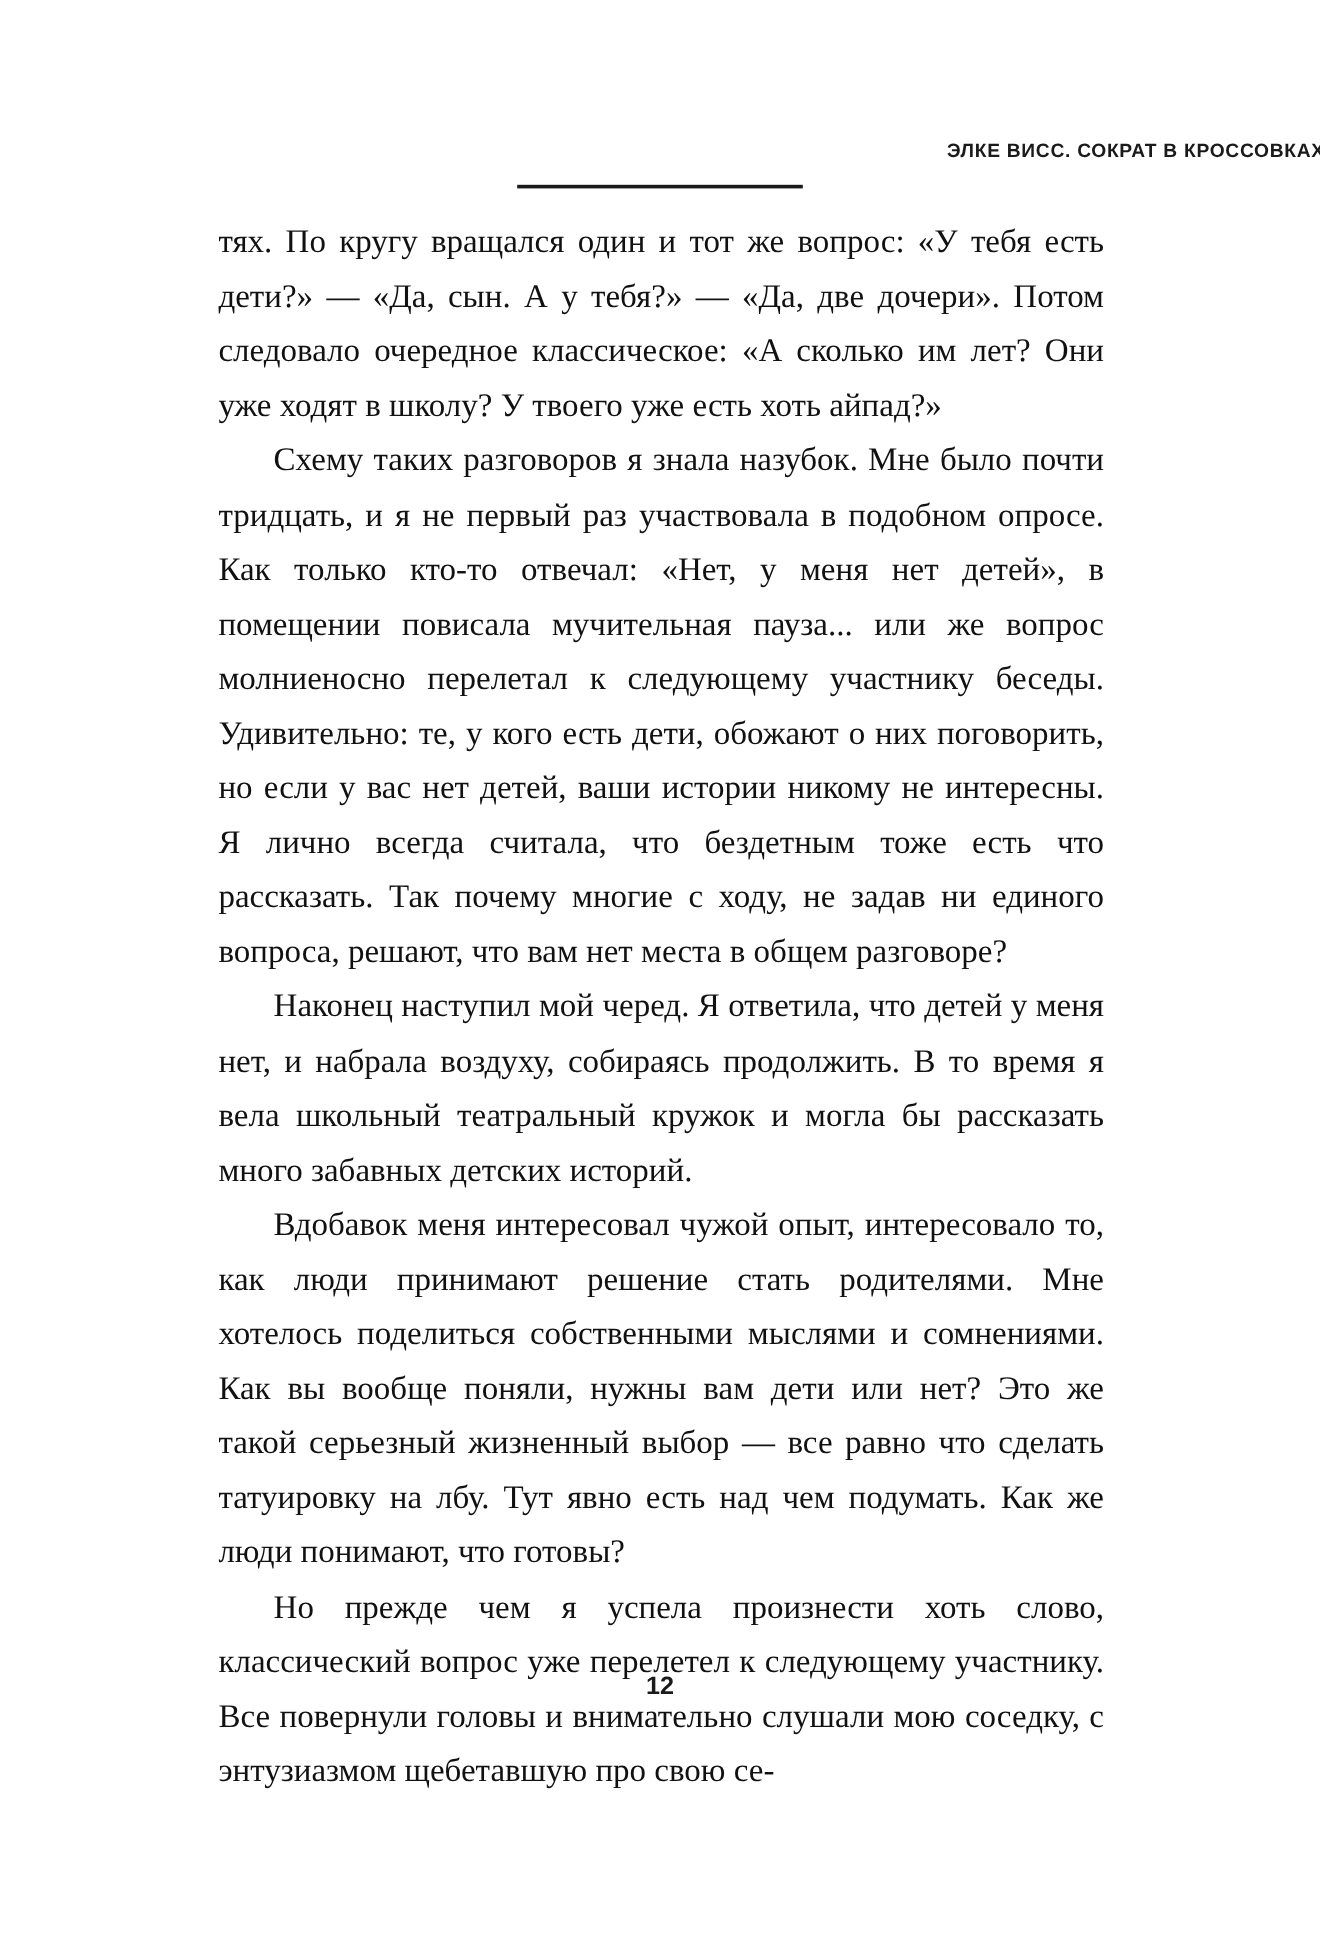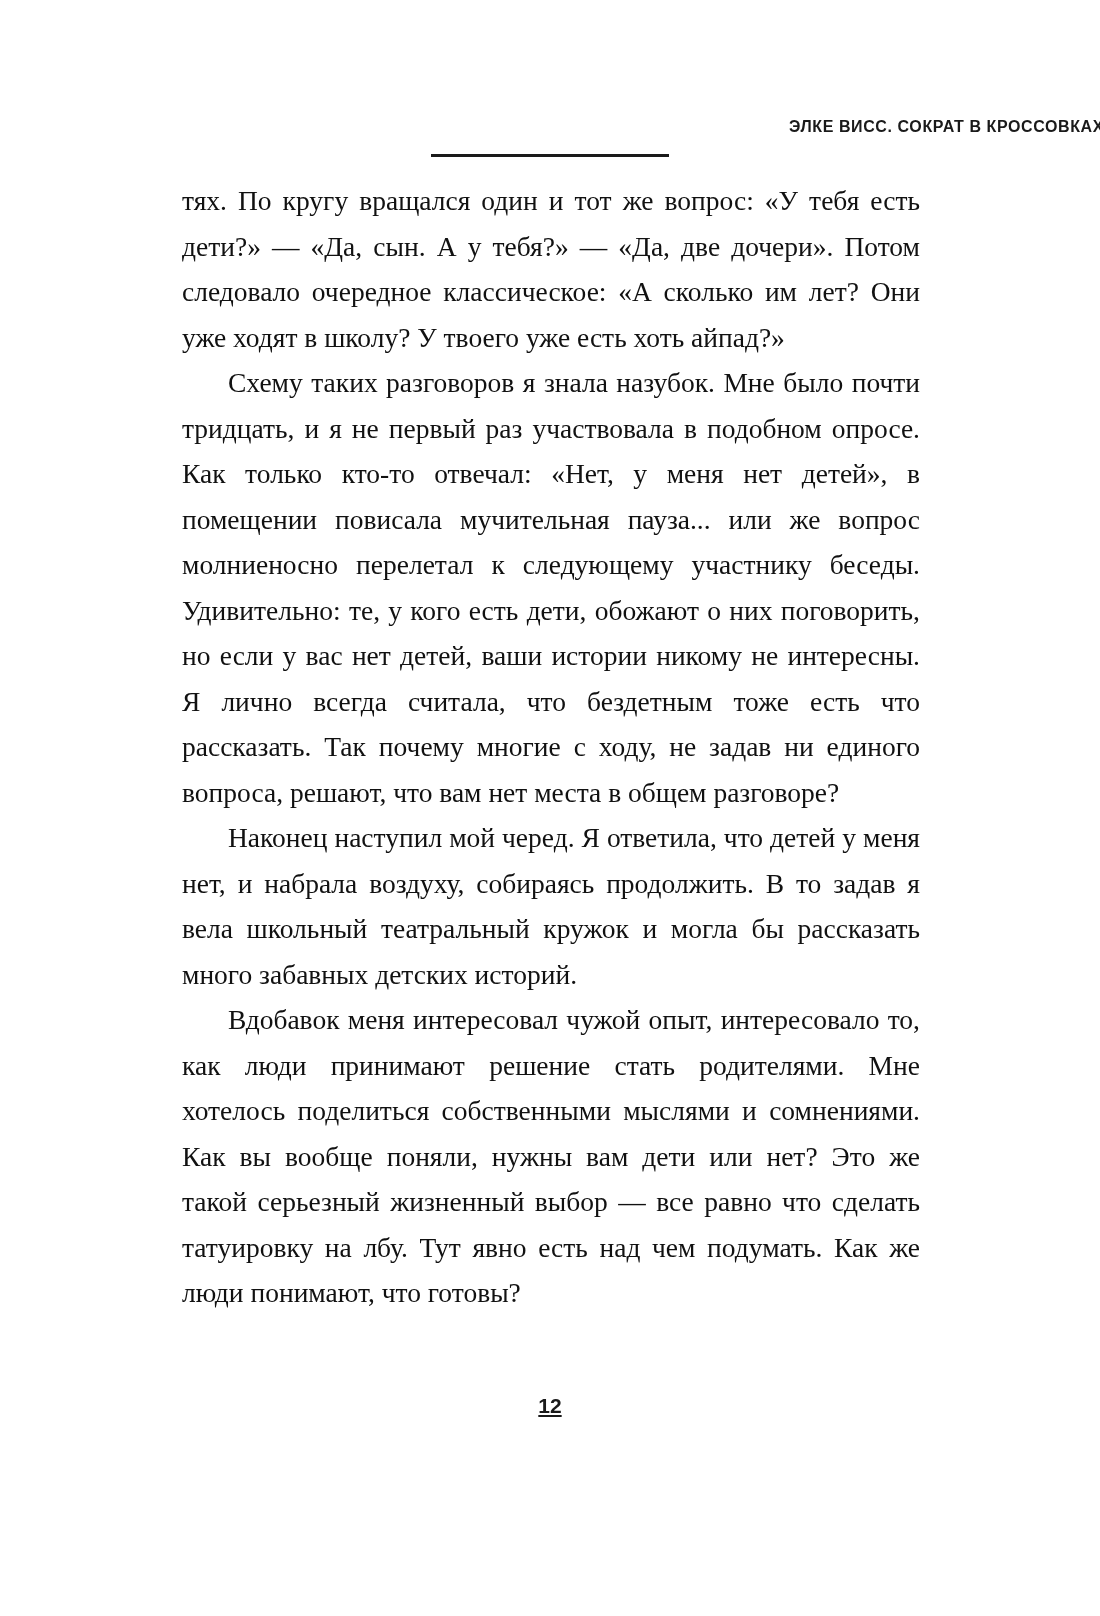--- a/index.html
+++ b/index.html
@@ -66,34 +66,34 @@
   .folio {
     position: absolute;
     top: 1394px;
     left: 0;
     width: 1100px;
     text-align: center;
     font-family: "Liberation Sans", sans-serif;
     font-weight: bold;
     font-size: 21px;
     color: #1a1a1a;
-    text-decoration: underline;
   }
 </style>
 </head>
 <body>
 
 <div class="page">
 
   <div class="running-head">ЭЛКЕ ВИСС. СОКРАТ В КРОССОВКАХ</div>
 
   <div class="head-rule"></div>
 
   <div class="body-col">
     <p>тях. По кругу вращался один и тот же вопрос: «У тебя есть дети?» — «Да, сын. А у тебя?» — «Да, две дочери». Потом следовало очередное классическое: «А сколько им лет? Они уже ходят в школу? У твоего уже есть хоть айпад?»</p>
     <p class="indent">Схему таких разговоров я знала назубок. Мне было почти тридцать, и я не первый раз участвовала в подобном опросе. Как только кто-то отвечал: «Нет, у меня нет детей», в помещении повисала мучительная пауза... или же вопрос молниеносно перелетал к следующему участнику беседы. Удивительно: те, у кого есть дети, обожают о них поговорить, но если у вас нет детей, ваши истории никому не интересны. Я лично всегда считала, что бездетным тоже есть что рассказать. Так почему многие с ходу, не задав ни единого вопроса, решают, что вам нет места в общем разговоре?</p>
-    <p class="indent">Наконец наступил мой черед. Я ответила, что детей у меня нет, и набрала воздуху, собираясь продолжить. В то задав я вела школьный театральный кружок и могла бы рассказать много забавных детских историй.</p>
+    <p class="indent">Наконец наступил мой черед. Я ответила, что детей у меня нет, и набрала воздуху, собираясь продолжить. В то время я вела школьный театральный кружок и могла бы рассказать много забавных детских историй.</p>
     <p class="indent">Вдобавок меня интересовал чужой опыт, интересовало то, как люди принимают решение стать родителями. Мне хотелось поделиться собственными мыслями и сомнениями. Как вы вообще поняли, нужны вам дети или нет? Это же такой серьезный жизненный выбор — все равно что сделать татуировку на лбу. Тут явно есть над чем подумать. Как же люди понимают, что готовы?</p>
+    <p class="indent">Но прежде чем я успела произнести хоть слово, классический вопрос уже перелетел к следующему участнику. Все повернули головы и внимательно слушали мою соседку, с энтузиазмом щебетавшую про свою се-</p>
   </div>
 
   <div class="folio">12</div>
 
 </div>
 
 </body></html>

